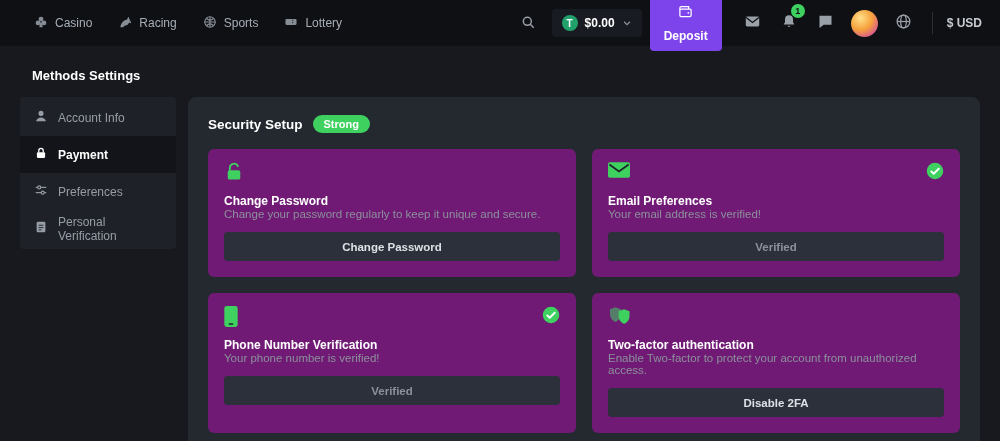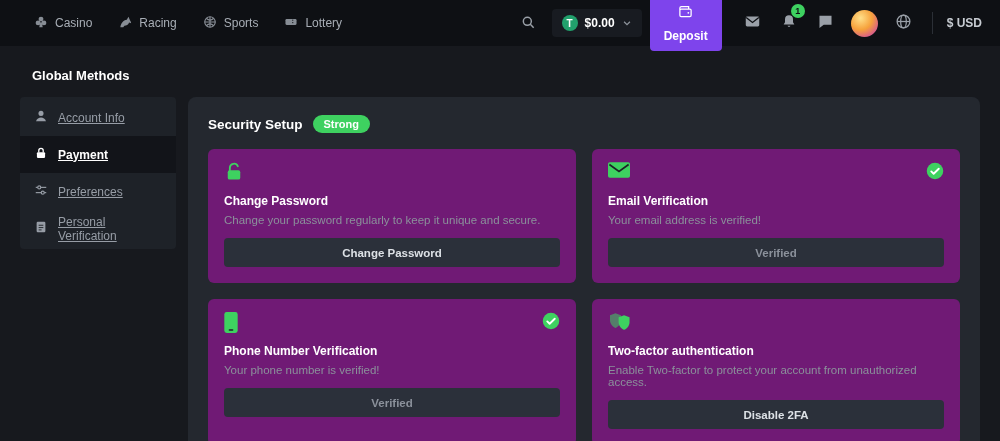--- a/index.html
+++ b/index.html
@@ -22,35 +22,35 @@
   .avatar { width: 27px; height: 27px; border-radius: 50%; border: none; cursor: pointer; margin: 0 3px;
             background: radial-gradient(circle at 35% 30%, #ffe08a 0%, #f6a23c 45%, #d85c8a 78%, #7a3fd0 100%); }
   .currency { background: none; border: none; color: #c7ccd2; font-size: 12px; font-weight: bold; border-left: 1px solid #2b2f36; padding: 2px 2px 2px 14px; margin-left: 6px; cursor: pointer; font-family: inherit; height: 22px; display: flex; align-items: center; }
 
   
   .page { padding: 14px 20px 0 20px; }
   .page-title { color: #fff; font-size: 13px; font-weight: bold; margin: 8px 0 14px 12px; }
   .layout { display: flex; gap: 12px; align-items: flex-start; }
 
   .sidebar { width: 156px; background: #1e2228; border-radius: 4px; padding: 2px 0; }
-  .side-item { display: flex; align-items: center; gap: 10px; height: 37px; padding: 0 14px; color: #979da6; font-size: 12px; cursor: pointer; text-decoration: underline; }
+  .side-item { display: flex; align-items: center; gap: 10px; height: 37px; padding: 0 14px; color: #979da6; font-size: 12px; cursor: pointer; }
   .side-item svg { flex: none; }
   .side-item.active { background: #121419; color: #fff; font-weight: bold; }
 
   .content { flex: 1; background: #24282f; border-radius: 8px; padding: 18px 20px 20px; min-height: 343px; }
   .content-header { display: flex; align-items: center; gap: 10px; }
   .content-title { color: #fff; font-size: 13.5px; font-weight: bold; }
   .strength-badge { background: #3ed160; color: #ffffff; font-size: 11px; font-weight: bold; padding: 3px 11px; border-radius: 999px; }
 
   .cards { display: grid; grid-template-columns: 1fr 1fr; gap: 16px; margin-top: 16px; }
   .card { background: #701a75; border-radius: 6px; padding: 13px 16px 16px; }
   .card-top { display: flex; justify-content: space-between; align-items: flex-start; min-height: 24px; }
   .card-icon { color: #3ed160; display: flex; }
   .card-title { color: #fff; font-size: 12px; font-weight: bold; margin-top: 8px; }
-  .card-desc { color: #8b919b; font-size: 11.5px; margin-top: 6px; }
+  .card-desc { color: #8b919b; font-size: 11.5px; }
   .card-btn { width: 100%; height: 29px; margin-top: 12px; background: #2b303a; border: none; border-radius: 4px; color: #dde1e6; font-size: 11.5px; font-weight: bold; font-family: inherit; cursor: pointer; }
   .card-btn.muted { color: #8b919b; }
 </style>
 </head>
 <body>
 
 <header class="topnav">
   <nav class="nav-left">
     <div class="nav-item">
       <span><svg width="14" height="14" viewBox="0 0 24 24" fill="currentColor">
@@ -140,21 +140,21 @@
             <ellipse cx="12" cy="12" rx="4" ry="9"></ellipse>
             <line x1="3" y1="12" x2="21" y2="12"></line>
           </svg></span>
     </button>
 
     <button class="currency">$ USD</button>
   </div>
 </header>
 
 <main class="page">
-  <h1 class="page-title">Global Methods</h1>
+  <h1 class="page-title">Methods Settings</h1>
 
   <div class="layout">
 
     <aside class="sidebar">
       <div class="side-item">
         <span><svg width="14" height="14" viewBox="0 0 24 24" fill="currentColor">
               <circle cx="12" cy="7.5" r="4.3"></circle>
               <path d="M3.5 21c1.2-4.5 5-6.5 8.5-6.5s7.3 2 8.5 6.5z"></path>
             </svg></span>
         <span>Account Info</span>
@@ -216,21 +216,21 @@
                 <svg width="22" height="16" viewBox="0 0 24 17">
                   <rect width="24" height="17" rx="2" fill="currentColor"></rect>
                   <path d="M1.5 2.5L12 10l10.5-7.5" stroke="#1d2127" stroke-width="1.8" fill="none"></path>
                 </svg>
               </span>
             <span><svg width="18" height="18" viewBox="0 0 24 24">
                   <circle cx="12" cy="12" r="11" fill="#3ed160"></circle>
                   <path d="M7 12.5l3.2 3.2L17 9" stroke="#fff" stroke-width="2.5" fill="none" stroke-linecap="round" stroke-linejoin="round"></path>
                 </svg></span>
           </div>
-          <div class="card-title">Email Verification</div>
+          <div class="card-title">Email Preferences</div>
           <div class="card-desc">Your email address is verified!</div>
           <button class="card-btn muted">Verified</button>
         </div>
 
         <div class="card">
           <div class="card-top">
             <span class="card-icon">
                 <svg width="14" height="21" viewBox="0 0 14 22">
                   <rect width="14" height="22" rx="2.5" fill="currentColor"></rect>
                   <rect x="4.5" y="18" width="5" height="1.7" rx="0.85" fill="#1d2127"></rect>

